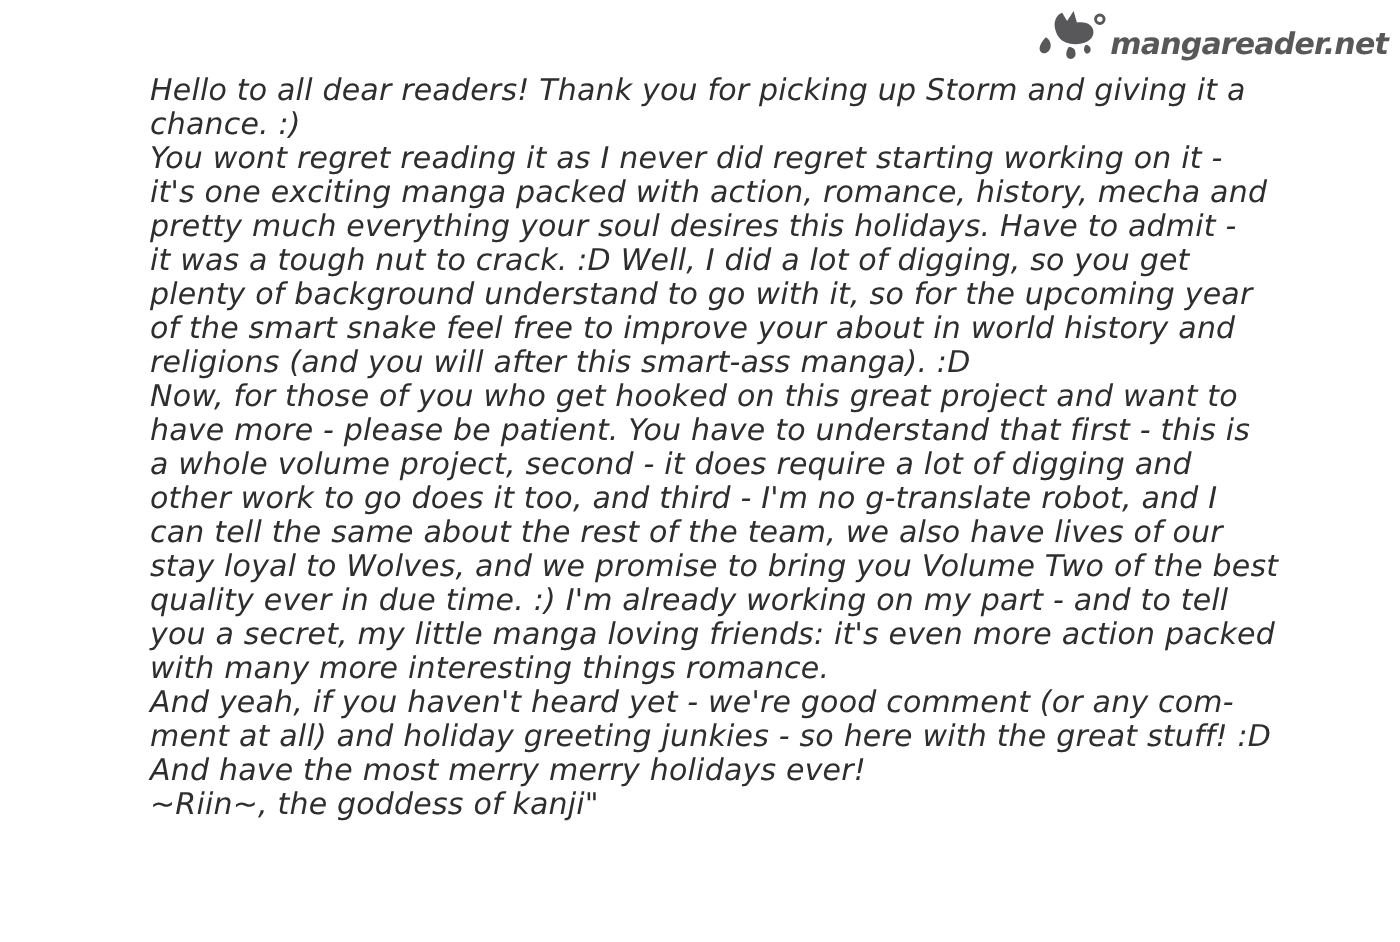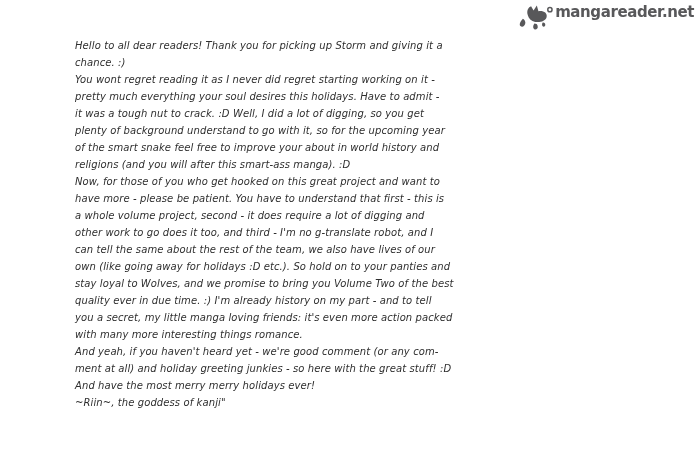--- a/index.html
+++ b/index.html
@@ -9,23 +9,24 @@
     background: #ffffff;
     overflow: hidden;
     font-family: "DejaVu Sans", sans-serif;
     position: relative;
   }
   .site-header {
     position: absolute;
     top: 3px;
     right: 6px;
     display: flex;
-    align-items: flex-start;
+    align-items: flex-end;
     gap: 1px;
     cursor: pointer;
+    font-style: italic;
   }
   .logo-icon {
     width: 36px;
     height: 28px;
     display: inline-block;
   }
   .logo-text {
     font-family: "DejaVu Sans", sans-serif;
     font-weight: bold;
     font-size: 15px;
@@ -35,21 +36,21 @@
   .manga-page {
     position: absolute;
     left: 75px;
     top: 37px;
     width: 572px;
     height: 415px;
   }
   .note-text {
     font-family: "DejaVu Sans", sans-serif;
     font-style: italic;
-    font-size: 10px;
+    font-size: 15px;
     line-height: 17px;
     letter-spacing: 0.1px;
     color: #2e2e2e;
   }
   .note-text .text-line {
     white-space: nowrap;
   }
 </style>
 </head>
 <body>
@@ -66,33 +67,33 @@
     </svg>
   </span>
   <span class="logo-text">mangareader.net</span>
 </div>
 
 <div class="manga-page">
   <div class="note-text">
       <div class="text-line">Hello to all dear readers! Thank you for picking up Storm and giving it a</div>
       <div class="text-line">chance. :)</div>
       <div class="text-line">You wont regret reading it as I never did regret starting working on it -</div>
+      <div class="text-line">it's one exciting manga packed with action, romance, history, mecha and</div>
       <div class="text-line">pretty much everything your soul desires this holidays. Have to admit -</div>
       <div class="text-line">it was a tough nut to crack. :D Well, I did a lot of digging, so you get</div>
       <div class="text-line">plenty of background understand to go with it, so for the upcoming year</div>
       <div class="text-line">of the smart snake feel free to improve your about in world history and</div>
       <div class="text-line">religions (and you will after this smart-ass manga). :D</div>
       <div class="text-line">Now, for those of you who get hooked on this great project and want to</div>
       <div class="text-line">have more - please be patient. You have to understand that first - this is</div>
       <div class="text-line">a whole volume project, second - it does require a lot of digging and</div>
       <div class="text-line">other work to go does it too, and third - I'm no g-translate robot, and I</div>
       <div class="text-line">can tell the same about the rest of the team, we also have lives of our</div>
-      <div class="text-line">own (like going away for holidays :D etc.). So hold on to your panties and</div>
       <div class="text-line">stay loyal to Wolves, and we promise to bring you Volume Two of the best</div>
-      <div class="text-line">quality ever in due time. :) I'm already history on my part - and to tell</div>
+      <div class="text-line">quality ever in due time. :) I'm already working on my part - and to tell</div>
       <div class="text-line">you a secret, my little manga loving friends: it's even more action packed</div>
       <div class="text-line">with many more interesting things romance.</div>
       <div class="text-line">And yeah, if you haven't heard yet - we're good comment (or any com-</div>
       <div class="text-line">ment at all) and holiday greeting junkies - so here with the great stuff! :D</div>
       <div class="text-line">And have the most merry merry holidays ever!</div>
       <div class="text-line">~Riin~, the goddess of kanji"</div>
     </div>
 </div>
 
 </body></html>

